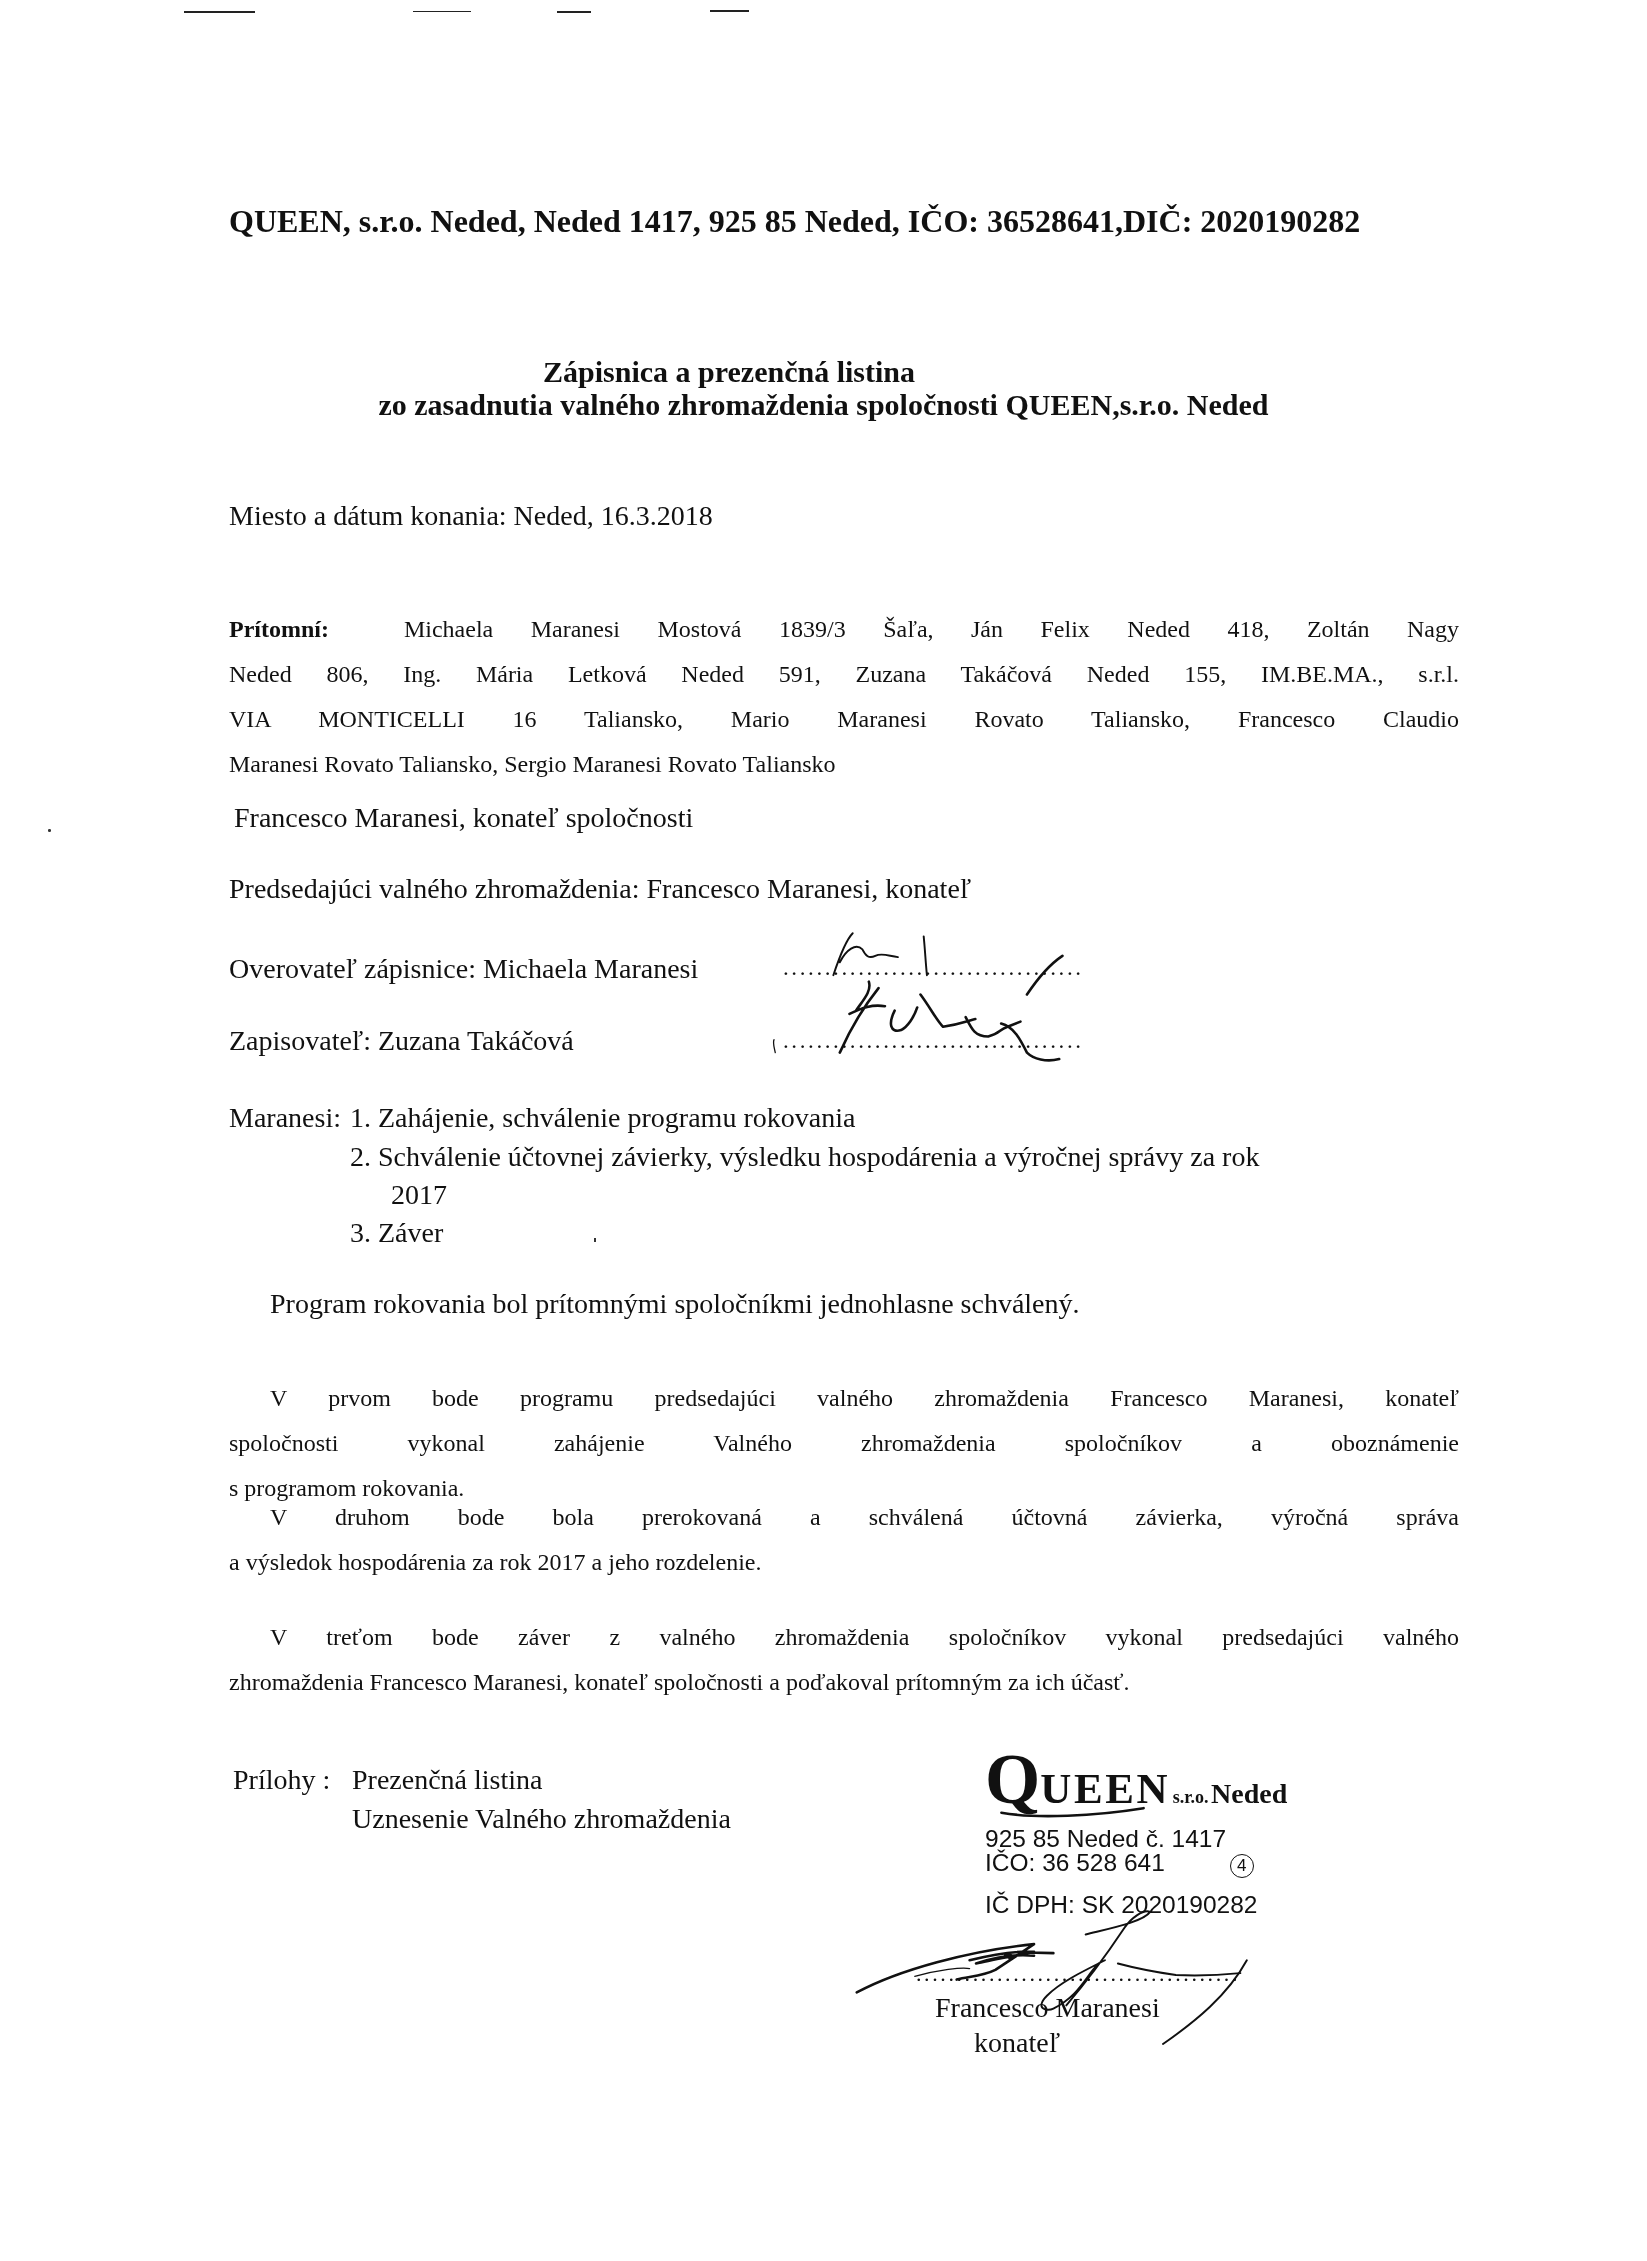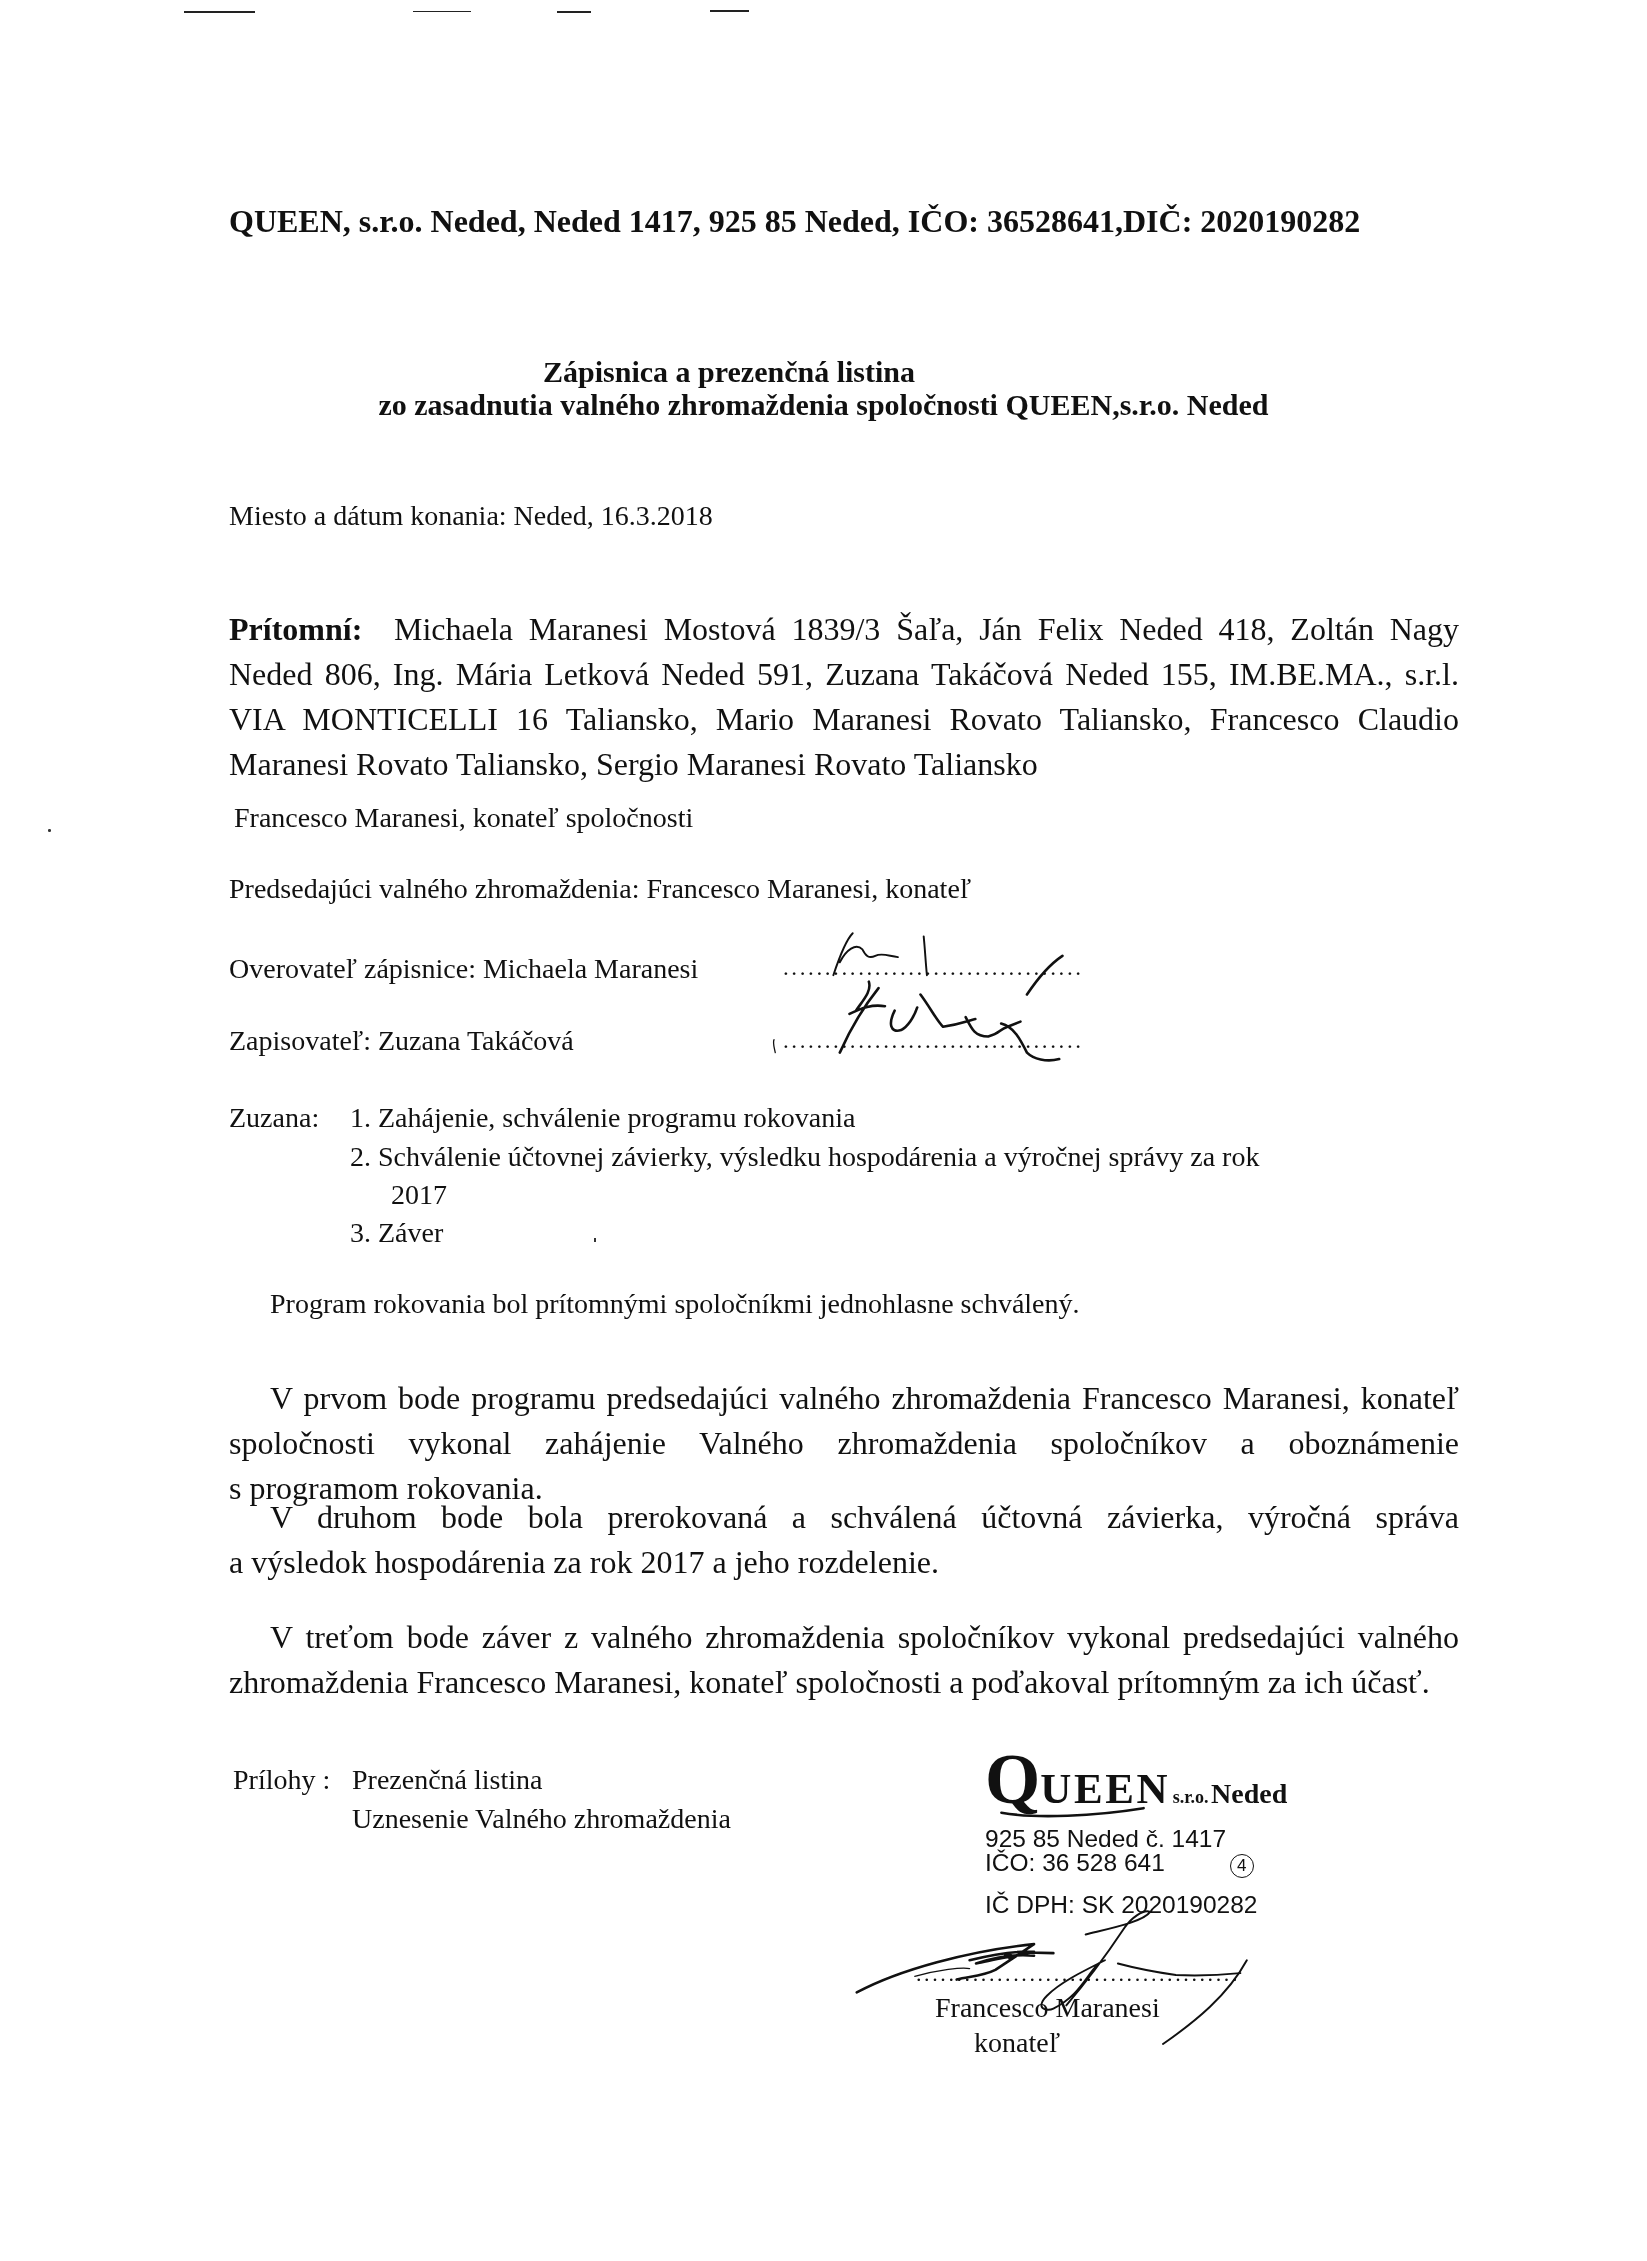--- a/index.html
+++ b/index.html
@@ -4,21 +4,21 @@
 <style>
   html, body { margin: 0; padding: 0; background: #ffffff; }
   body { width: 1647px; height: 2261px; position: relative; overflow: hidden;
          font-family: "Liberation Serif", "DejaVu Serif", serif; color: #111111; }
   .abs { position: absolute; }
   .txt { font-size: 28px; line-height: 1; white-space: nowrap; }
   .bold { font-weight: bold; }
   .letterhead { left: 229px; top: 205px; font-size: 32px; font-weight: bold; }
   .title1 { left: 0; width: 1458px; top: 357px; text-align: center; font-size: 30px; font-weight: bold; }
   .title2 { left: 0; width: 1647px; top: 390px; text-align: center; font-size: 30px; font-weight: bold; }
-  .para { font-size: 32px; line-height: 45px; text-align: justify; }
+  .para { font-size: 24px; line-height: 45px; text-align: justify; }
   .para-line { display: block; text-align: justify; text-align-last: justify; white-space: nowrap; }
   .para-line.last { text-align-last: left; }
   .dots { letter-spacing: 2.6px; font-size: 23px; }
   .stamp-logo { left: 985px; top: 1744px; }
   .stamp-q { font-family: "Liberation Serif", serif; font-size: 71px; font-weight: bold; line-height: 1; }
   .stamp-ueen { font-family: "Liberation Serif", serif; font-size: 43px; font-weight: bold; letter-spacing: 2.6px; }
   .stamp-sro { font-size: 18px; font-weight: bold; }
   .stamp-neded { font-size: 28px; font-weight: bold; }
   .stamp-line { font-family: "Liberation Sans", "DejaVu Sans", sans-serif; font-size: 24.5px; line-height: 1; white-space: nowrap; }
   .circle4 { display: inline-block; width: 22px; height: 22px; border: 1.3px solid #111; border-radius: 50%;
@@ -59,21 +59,21 @@
 <div class="abs txt" style="left:229px;top:1027px;">Zapisovateľ: Zuzana Takáčová</div>
 <div class="abs txt dots" style="left:783px;top:1029px;">....................................</div>
 
 <svg class="sig" style="left:743px;top:904px;" width="484" height="194" viewBox="0 0 750 300">
   <path stroke-width="3" d="M140 110 C150 80 160 55 170 45 M150 90 C160 70 175 60 185 70 C190 80 195 85 205 80 C215 75 225 80 240 82 M280 50 C282 70 283 90 285 110"></path>
   <path stroke-width="4" d="M195 120 C200 135 185 150 175 165 M210 130 C190 155 170 185 150 230 M165 170 C185 160 200 155 220 158 M235 165 C225 185 228 200 245 195 C255 190 265 175 270 160 M275 140 C290 160 300 180 310 190 C340 185 350 180 360 178 M345 175 C355 195 360 205 380 205 C400 200 395 195 410 190 L430 182"></path>
   <path stroke-width="4" d="M400 185 C420 190 430 210 440 230 C450 240 470 245 490 240 M440 140 C460 110 480 90 495 80"></path>
   <path stroke-width="2" d="M50 230 C48 220 46 215 48 210"></path>
 </svg>
 
-<div class="abs txt" style="left:229px;top:1104px;">Zuzana:</div>
+<div class="abs txt" style="left:229px;top:1104px;">Maranesi:</div>
 <div class="abs txt" style="left:350px;top:1104px;">1. Zahájenie, schválenie programu rokovania</div>
 <div class="abs txt" style="left:350px;top:1143px;">2. Schválenie účtovnej závierky, výsledku hospodárenia a výročnej správy za rok</div>
 <div class="abs txt" style="left:391px;top:1181px;">2017</div>
 <div class="abs txt" style="left:350px;top:1219px;">3. Záver</div>
 
 <div class="abs txt" style="left:270px;top:1290px;">Program rokovania bol prítomnými spoločníkmi jednohlasne schválený.</div>
 
 <div class="abs para" style="left:229px;top:1376px;width:1230px;">
   <span class="para-line" style="padding-left:41px;">V prvom bode programu predsedajúci valného zhromaždenia Francesco Maranesi, konateľ</span>
   <span class="para-line">spoločnosti vykonal zahájenie Valného zhromaždenia spoločníkov a oboznámenie</span>

